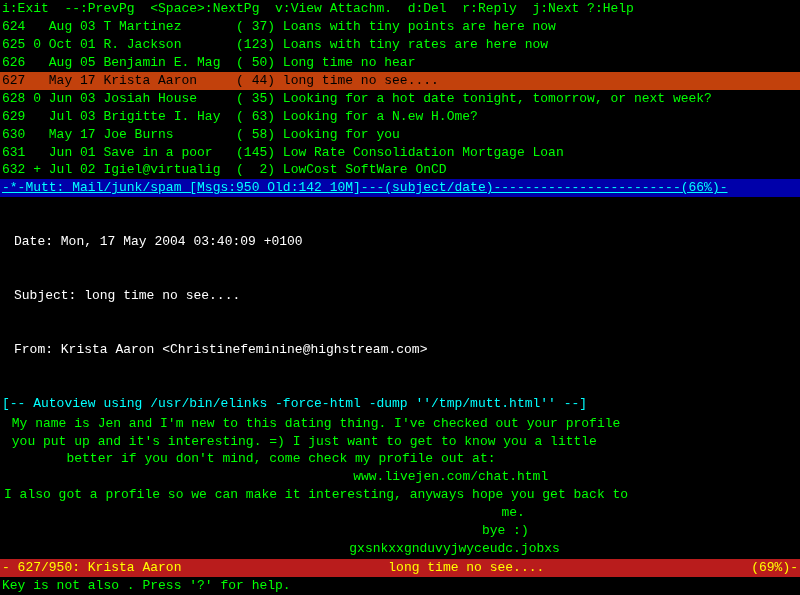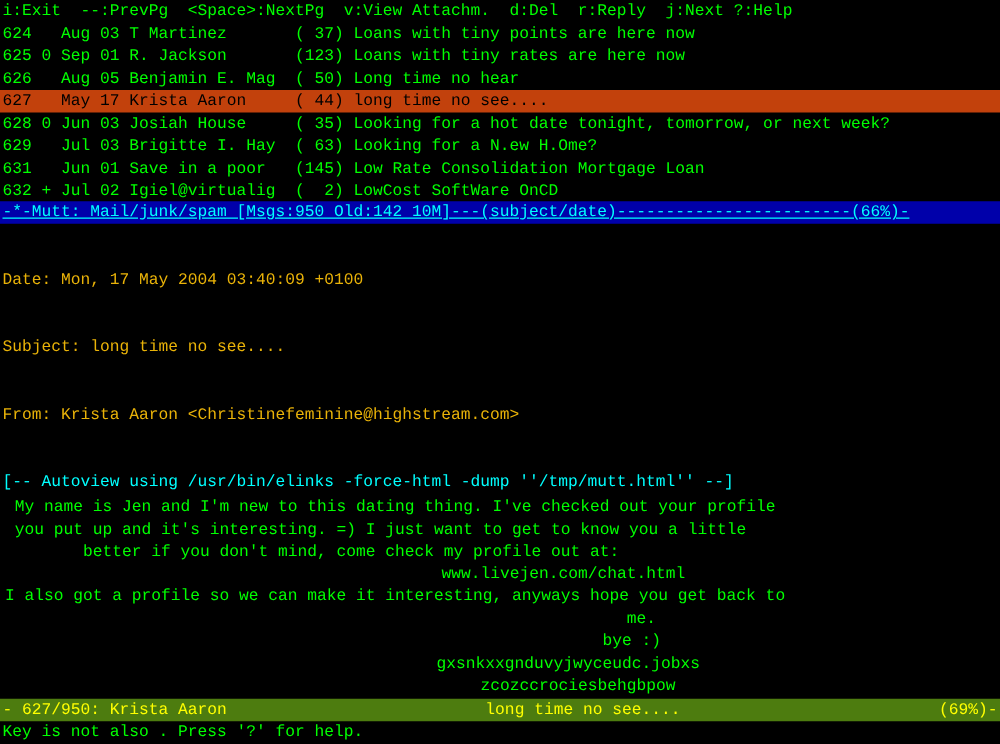--- a/index.html
+++ b/index.html
@@ -42,22 +42,22 @@
       color: #000;
     }
     .status-bar {
       background: #0000aa;
       color: #00ffff;
       white-space: pre;
       padding: 0 2px;
       text-decoration: underline;
     }
     .headers {
-      color: #eab308;
-      padding: 0 2px;
+      color: #ffffff;
+      padding: 0 14px;
       white-space: pre;
     }
     .autoview-bar {
       background: #000;
       color: #00ffff;
       white-space: pre;
       padding: 0 2px;
     }
     .body-content {
       color: #00ff00;
@@ -65,21 +65,21 @@
       flex: 1 1 auto;
       overflow: hidden;
     }
     .body-line {
       white-space: pre-wrap;
     }
     .body-line.center {
       text-align: center;
     }
     .bottom-status {
-      background: #4d7c0f;
+      background: #b91c1c;
       color: #ffff00;
       white-space: pre;
       padding: 0 2px;
       display: flex;
       justify-content: space-between;
     }
     .bottom-status .left {
       color: #ffff00;
     }
     .bottom-status .middle {
@@ -98,25 +98,26 @@
   </style>
 </head>
 <body>
 
 <div class="screen">
 
   <div class="top-bar">i:Exit  --:PrevPg  &lt;Space&gt;:NextPg  v:View Attachm.  d:Del  r:Reply  j:Next ?:Help</div>
 
   <div class="email-list">
   <div class="email-row">624   Aug 03 T Martinez       ( 37) Loans with tiny points are here now</div>
-      <div class="email-row">625 0 Sep 01 R. Jackson       (123) Loans with tiny rates are here now</div>
+      <div class="email-row">625 0 Oct 01 R. Jackson       (123) Loans with tiny rates are here now</div>
       <div class="email-row">626   Aug 05 Benjamin E. Mag  ( 50) Long time no hear</div>
       <div class="email-row highlighted">627   May 17 Krista Aaron     ( 44) long time no see....</div>
       <div class="email-row">628 0 Jun 03 Josiah House     ( 35) Looking for a hot date tonight, tomorrow, or next week?</div>
       <div class="email-row">629   Jul 03 Brigitte I. Hay  ( 63) Looking for a N.ew H.Ome?</div>
+      <div class="email-row">630   May 17 Joe Burns        ( 58) Looking for you</div>
       <div class="email-row">631   Jun 01 Save in a poor   (145) Low Rate Consolidation Mortgage Loan</div>
       <div class="email-row">632 + Jul 02 Igiel@virtualig  (  2) LowCost SoftWare OnCD</div>
     </div>
 
   <div class="status-bar">-*-Mutt: Mail/junk/spam [Msgs:950 Old:142 10M]---(subject/date)------------------------(66%)-</div>
 
   <div class="headers">
     <div>Date: Mon, 17 May 2004 03:40:09 +0100</div>
     <div>Subject: long time no see....</div>
     <div>From: Krista Aaron &lt;Christinefeminine@highstream.com&gt;</div>

